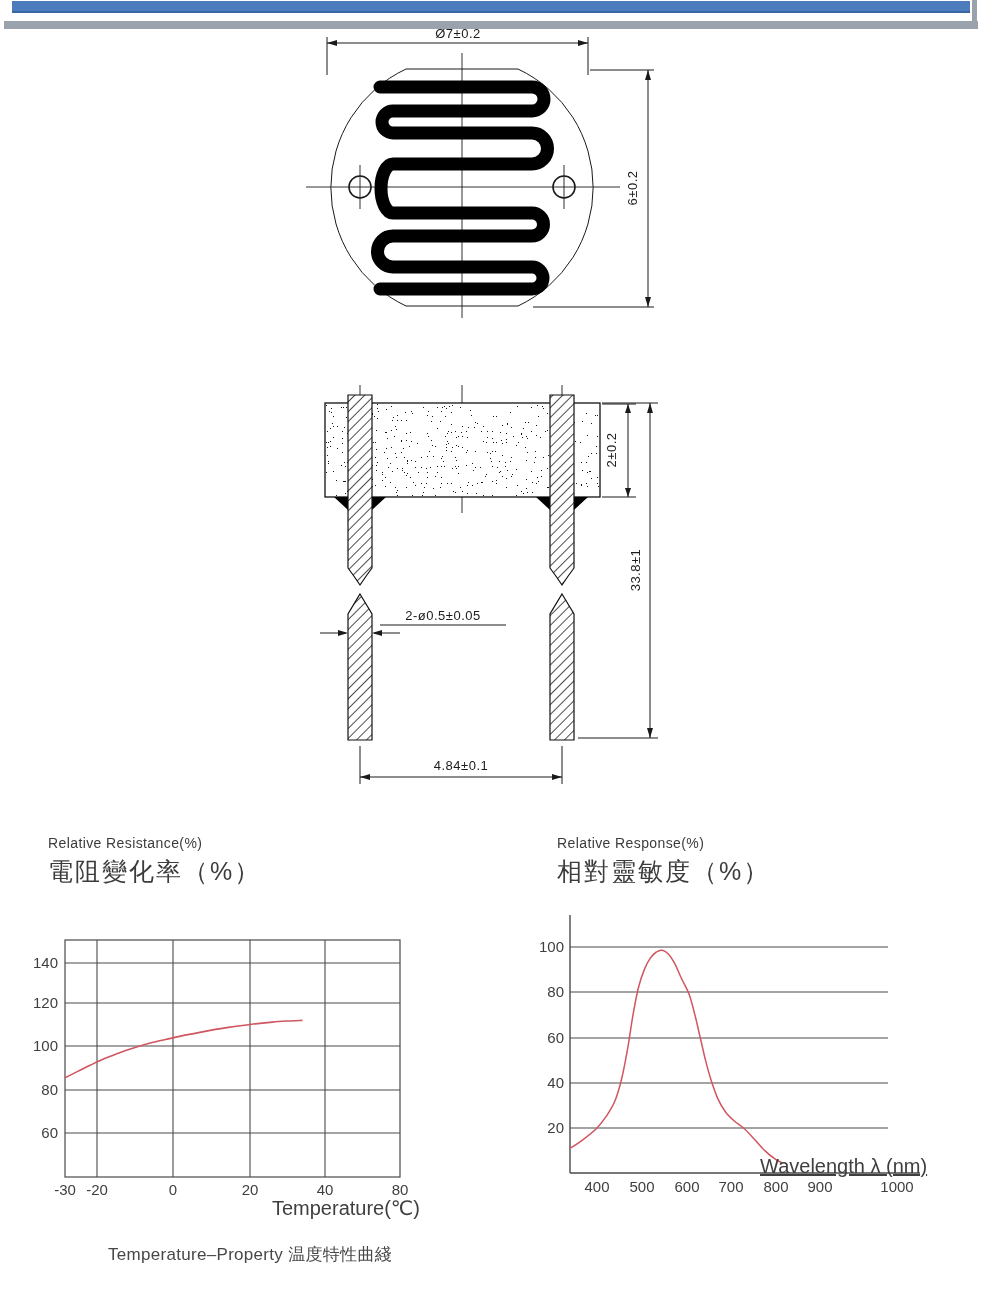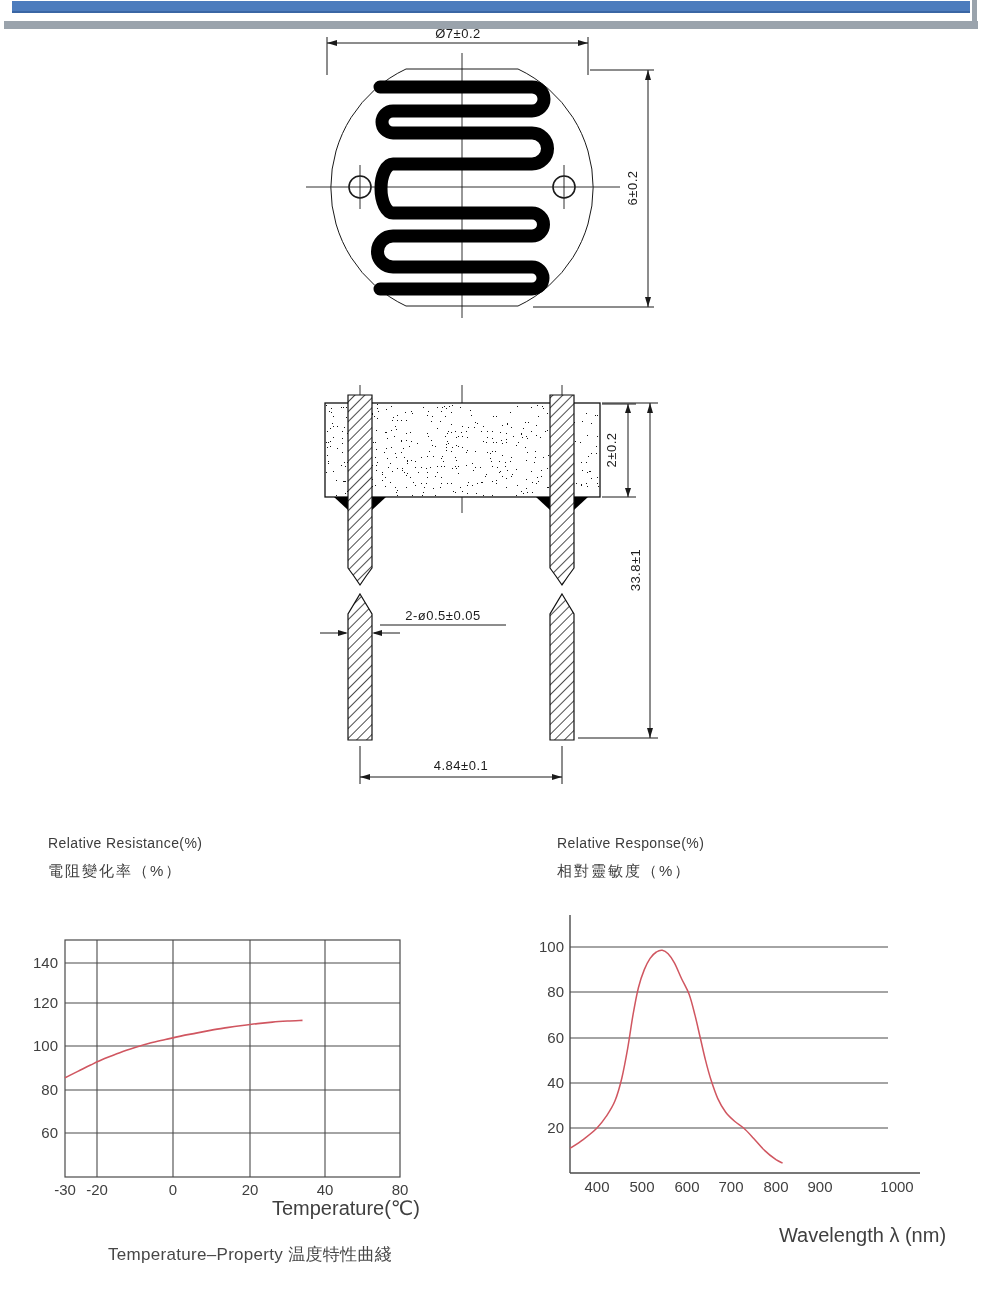--- a/index.html
+++ b/index.html
@@ -5,21 +5,21 @@
   html,body{margin:0;padding:0;background:#ffffff;}
   #page{position:relative;width:1006px;height:1292px;background:#fff;overflow:hidden;
         font-family:"Liberation Sans","DejaVu Sans",sans-serif;color:#3c3c3c;}
   .abs{position:absolute;}
   
   #blue-bar{left:12px;top:1px;width:958px;height:10px;background:#4d7cbd;border-bottom:2px solid #3a66a4;}
   #gray-bar{left:4px;top:21px;width:974px;height:8px;background:#9aa3ac;}
   #gray-edge{left:972px;top:0px;width:5px;height:29px;background:#9aa3ac;}
   
   .title-en{font-size:14px;letter-spacing:.4px;color:#3c3c3c;line-height:26px;white-space:nowrap;}
-  .title-cn{font-size:15px;letter-spacing:2px;color:#3c3c3c;line-height:26px;white-space:nowrap;}
+  .title-cn{font-size:25px;letter-spacing:2px;color:#3c3c3c;line-height:26px;white-space:nowrap;}
   .axis-label{font-size:20px;color:#3f3f3f;white-space:nowrap;}
   .caption{font-size:17px;color:#474747;letter-spacing:.3px;white-space:nowrap;}
   svg text{font-family:"Liberation Sans","DejaVu Sans",sans-serif;}
   .dimtxt{font-size:13px;fill:#1c1c1c;letter-spacing:.5px;}
   .ticktxt{font-size:15px;fill:#3f3f3f;}
 </style>
 </head>
 <body>
 
 <div id="page">
@@ -190,15 +190,15 @@
       <text x="24" y="233" text-anchor="end" class="ticktxt">20</text>
       <text x="57" y="292" text-anchor="middle" class="ticktxt">400</text>
       <text x="102" y="292" text-anchor="middle" class="ticktxt">500</text>
       <text x="147" y="292" text-anchor="middle" class="ticktxt">600</text>
       <text x="191" y="292" text-anchor="middle" class="ticktxt">700</text>
       <text x="236" y="292" text-anchor="middle" class="ticktxt">800</text>
       <text x="280" y="292" text-anchor="middle" class="ticktxt">900</text>
       <text x="357" y="292" text-anchor="middle" class="ticktxt">1000</text>
       <path d="M30.0,248.4C32.3,246.9 39.0,242.7 43.5,239.3C48.0,235.9 53.3,231.8 57.0,228.0C60.8,224.2 63.0,221.2 66.0,216.7C69.0,212.2 72.4,207.3 75.0,200.8C77.6,194.4 79.7,186.9 81.8,178.2C83.8,169.6 85.7,159.4 87.6,148.8C89.5,138.3 91.2,125.1 93.0,114.9C94.8,104.7 96.5,95.3 98.4,87.7C100.3,80.2 102.3,74.5 104.3,69.6C106.2,64.7 108.1,61.3 110.1,58.3C112.1,55.4 114.4,53.3 116.4,52.0C118.4,50.6 120.3,49.9 122.3,50.2C124.2,50.5 126.1,51.7 128.1,53.8C130.1,55.9 132.2,58.7 134.4,62.8C136.7,67.0 139.1,73.4 141.6,78.7C144.1,84.0 147.0,88.5 149.2,94.5C151.4,100.5 153.1,107.7 154.9,114.9C156.8,122.0 158.4,130.0 160.2,137.5C162.0,145.0 163.6,153.0 165.5,160.1C167.3,167.3 169.1,174.1 171.2,180.5C173.3,186.9 175.4,193.3 177.8,198.6C180.2,203.9 182.9,208.4 185.7,212.2C188.5,215.9 191.6,218.6 194.6,221.2C197.6,223.9 200.4,225.2 203.6,228.0C206.8,230.8 210.0,234.4 213.5,238.2C217.0,242.0 221.0,247.0 224.8,250.6C228.5,254.2 233.0,257.6 236.0,259.7C239.0,261.7 241.5,262.5 242.6,263.1" fill="none" stroke="#d05660" stroke-width="1.5"></path>
     </svg>
-  <div class="abs axis-label" style="left:760px;top:1224px;width:205px;text-align:center;">Wavelength λ (nm)</div>
+  <div class="abs axis-label" style="left:760px;top:1155px;width:205px;text-align:left;text-decoration:underline;">Wavelength λ (nm)</div>
 
 </div>
 
 </body></html>

